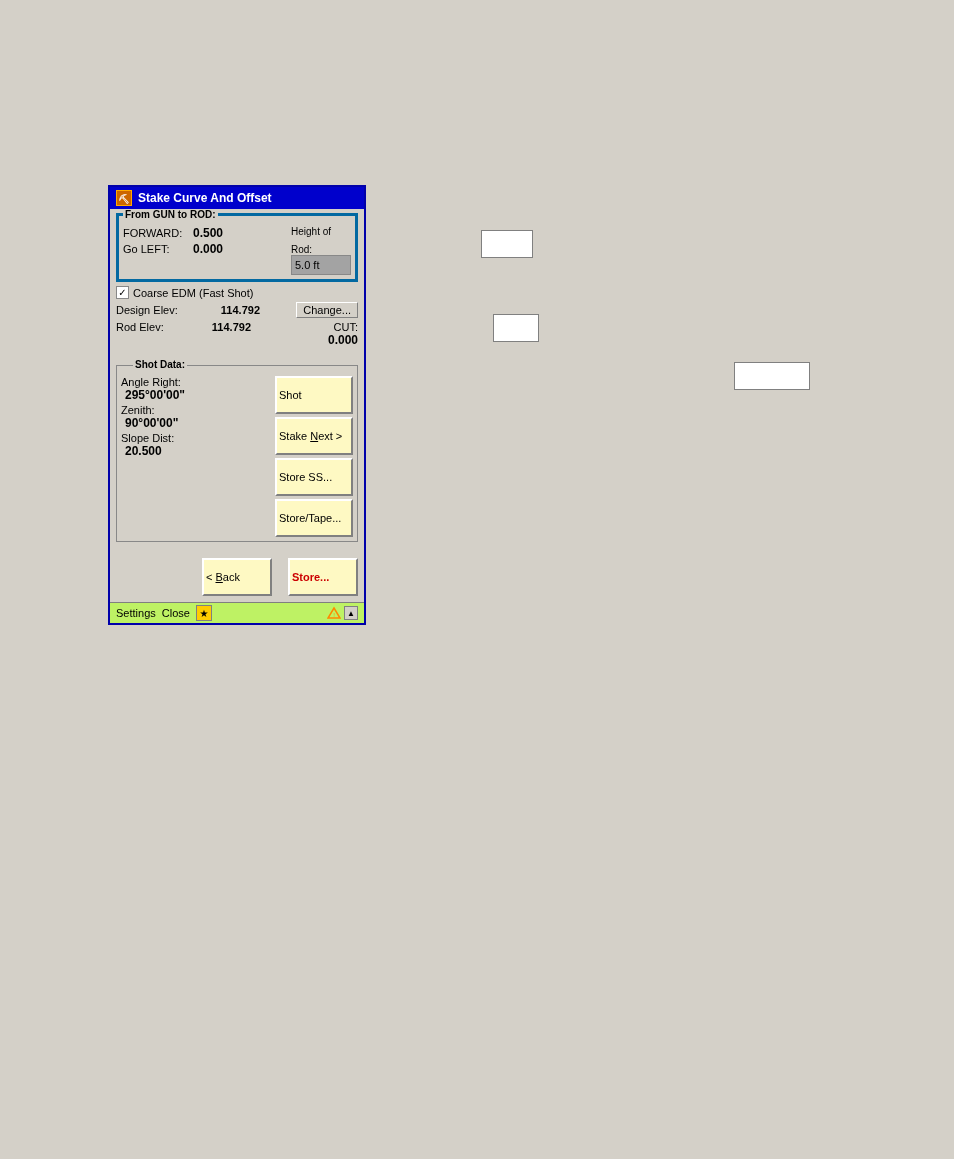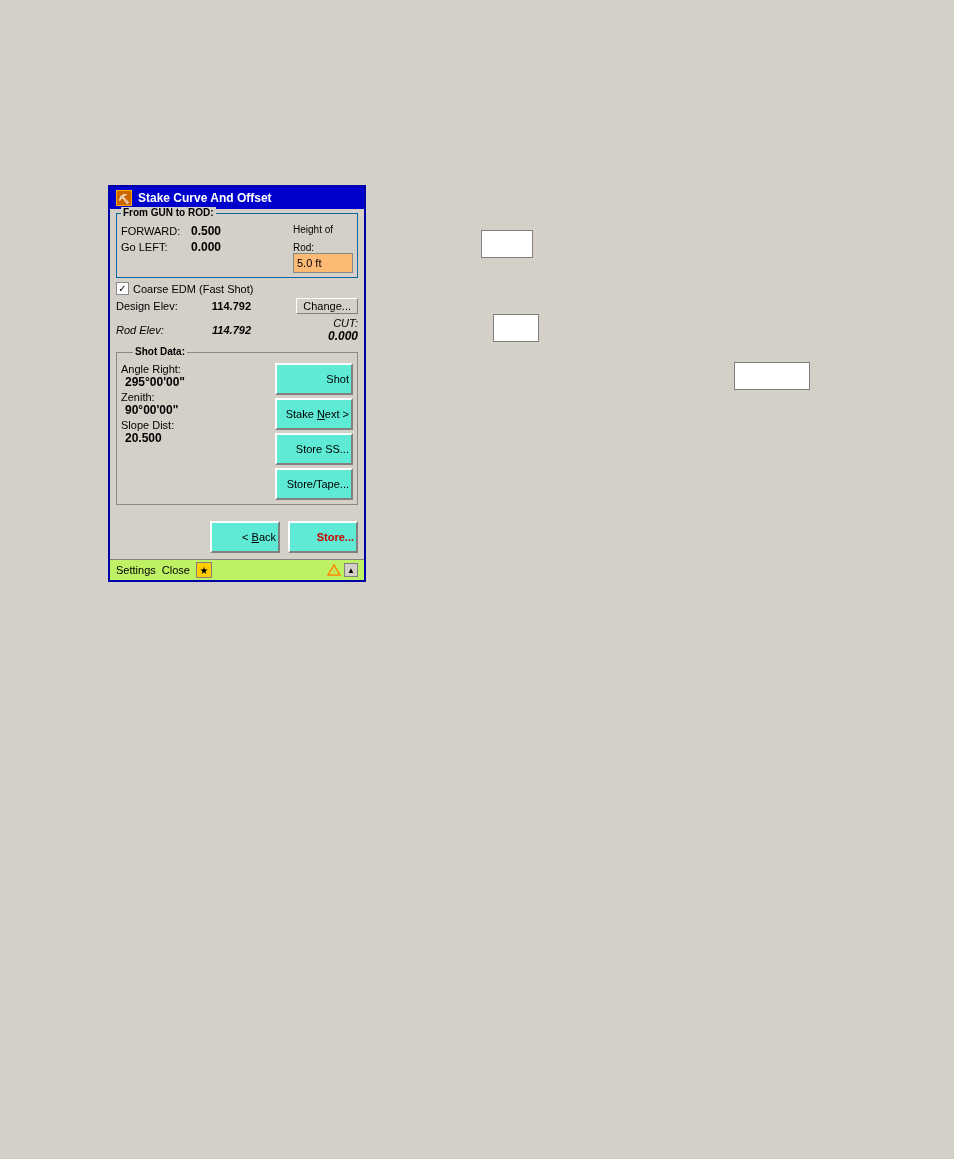--- a/index.html
+++ b/index.html
@@ -73,21 +73,21 @@
       display: flex;
       flex-direction: column;
       margin-left: auto;
       margin-right: 0;
     }
 
     .height-input {
       width: 60px;
       height: 20px;
       border: 1px solid #888;
-      background: #fdba74;
+      background: #a3a3a3;
       font-size: 11px;
       padding: 1px 3px;
     }
 
     .checkbox-row {
       display: flex;
       align-items: center;
       margin: 3px 0;
       gap: 4px;
     }
@@ -101,20 +101,21 @@
       align-items: center;
       justify-content: center;
       font-size: 10px;
       flex-shrink: 0;
     }
 
     .design-row {
       display: flex;
       align-items: center;
       margin-bottom: 3px;
+      gap: 9px;
     }
 
     .design-label {
       font-size: 11px;
       min-width: 90px;
     }
 
     .design-value {
       font-size: 11px;
       font-weight: bold;
@@ -128,23 +129,21 @@
       font-size: 11px;
       background: #d4d0c8;
       border: 1px solid;
       border-color: #ffffff #808080 #808080 #ffffff;
       cursor: pointer;
       min-width: 55px;
     }
 
     .rod-elev-row {
       display: flex;
-      align-items: center;
-      margin-bottom: 9px;
-      font-style: italic;
+      margin-bottom: 18px;
     }
 
     .cut-section {
       margin-left: auto;
       text-align: right;
     }
 
     .cut-label {
       font-size: 11px;
     }
@@ -165,40 +164,40 @@
 
     .shot-field-value {
       font-size: 12px;
       font-weight: bold;
       padding-left: 4px;
     }
 
     .btn {
       display: block;
       width: 80px;
-      height: 32px;
-      background: #5eead4;
+      height: 38px;
+      background: #fef9c3;
       border: 2px solid;
       border-color: #ffffff #808080 #808080 #ffffff;
       font-size: 11px;
       cursor: pointer;
-      text-align: right;
+      text-align: left;
       line-height: 18px;
       padding: 0 2px;
     }
 
     .btn-store {
       color: #cc0000;
       font-weight: bold;
     }
 
     .bottom-row {
       display: flex;
       justify-content: flex-end;
-      gap: 8px;
+      gap: 16px;
       margin-top: 16px;
       padding-bottom: 2px;
     }
 
     .status-bar {
       background: #bef264;
       border-top: 1px solid #808080;
       padding: 2px 6px;
       display: flex;
       align-items: center;
@@ -281,21 +280,21 @@
       <svg width="14" height="14" viewBox="0 0 14 14">
         <rect x="0" y="0" width="14" height="14" fill="#cc6600"></rect>
         <text x="7" y="11" text-anchor="middle" font-size="9" fill="white">⛏</text>
       </svg>
     </div>
     <span>Stake Curve And Offset</span>
   </div>
 
   <div class="dialog-body">
 
-    <div style="position:relative; border:1px solid #0369a1; padding: 10px 4px 4px 4px; margin-bottom:4px;">
+    <div style="position:relative; border:3px solid #0369a1; padding: 10px 4px 4px 4px; margin-bottom:4px;">
       <span style="position:absolute;top:-7px;left:4px;background:#d4d0c8;padding:0 2px;font-size:10px;font-weight:bold;">From GUN to ROD:</span>
 
       <div style="display:flex; align-items:flex-start;">
         <div style="flex:1;">
           <div class="row">
             <span class="label-text">FORWARD:</span>
             <span class="value-bold">0.500</span>
           </div>
           <div class="row">
             <span class="label-text">Go LEFT:</span>

